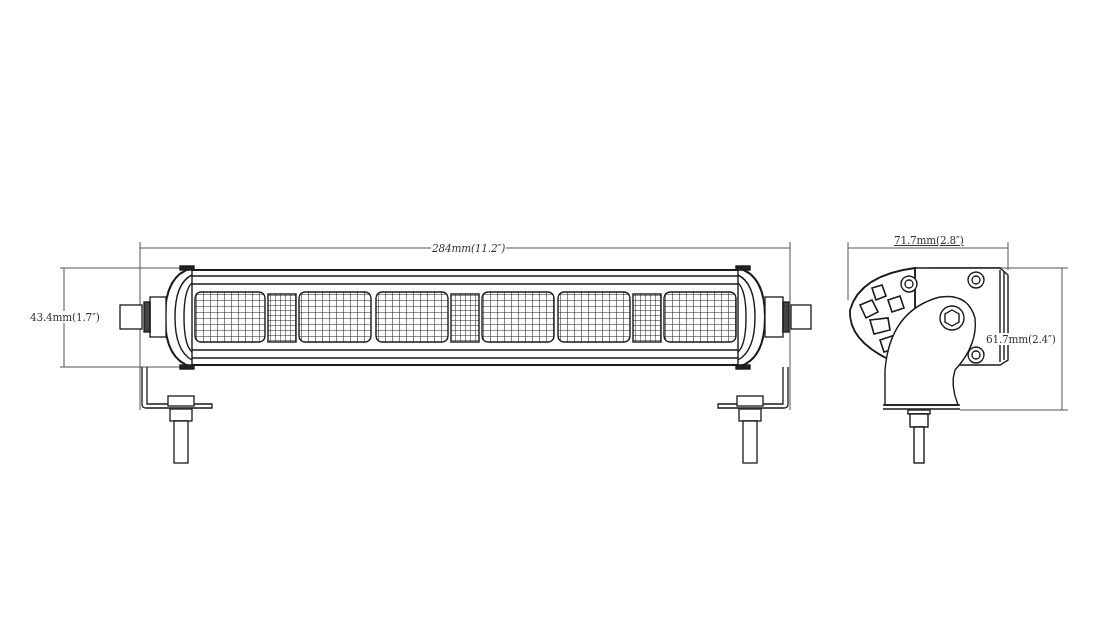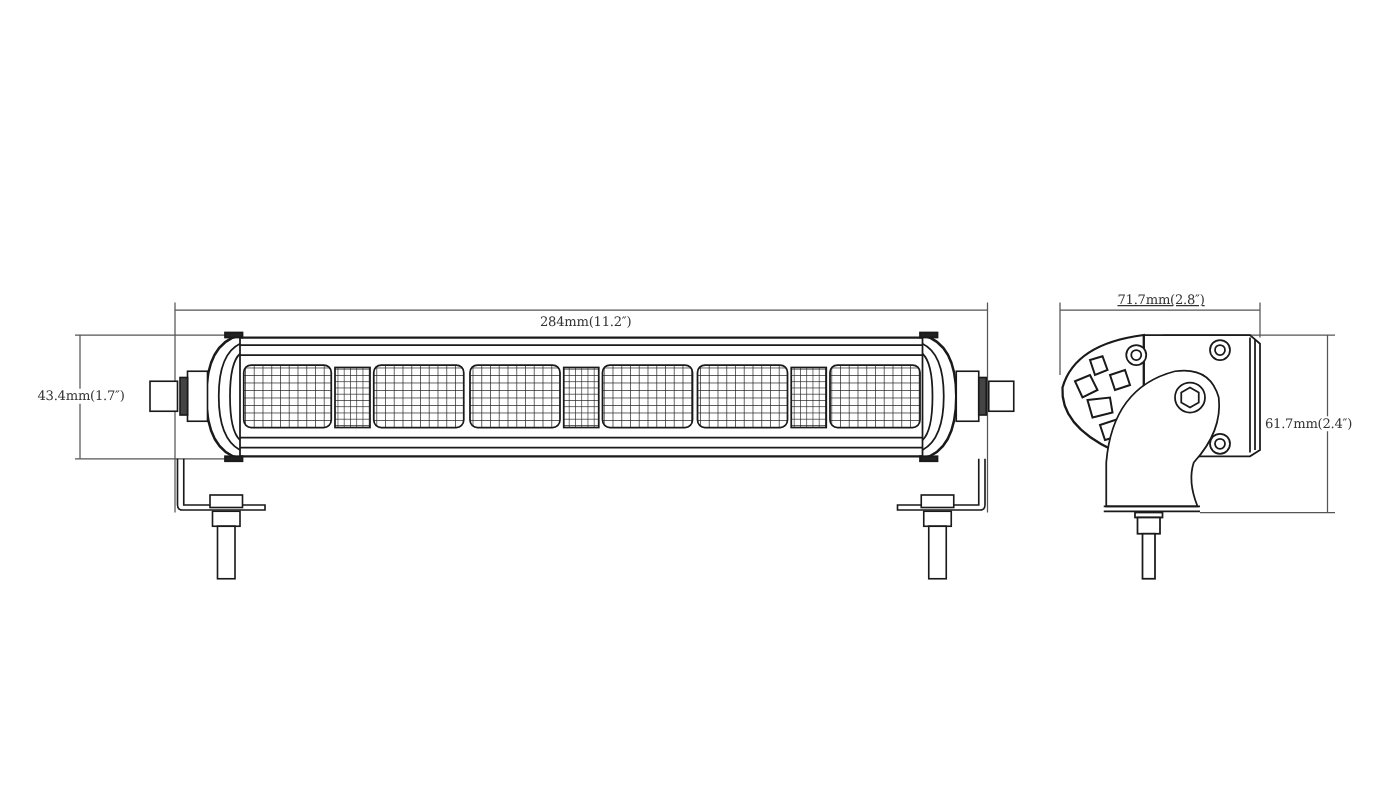--- a/index.html
+++ b/index.html
@@ -133,16 +133,16 @@
     <polygon points="952,310 959,314 959,322 952,326 945,322 945,314"></polygon>
     <line x1="883" y1="405" x2="960" y2="405"></line>
     <line x1="883" y1="409" x2="960" y2="409"></line>
 
     <rect x="908" y="410" width="22" height="4"></rect>
     <rect x="910" y="414" width="18" height="13"></rect>
     <rect x="914" y="427" width="10" height="36"></rect>
   </g>
 </svg>
 
-<div class="dim-label" style="left:431px;top:252px;">284mm(11.2″)</div>
+<div class="dim-label" style="left:431px;top:242px;font-style:italic;">284mm(11.2″)</div>
 <div class="dim-label" style="left:29px;top:311px;">43.4mm(1.7″)</div>
 <div class="dim-label" style="left:893px;top:234px;text-decoration:underline;">71.7mm(2.8″)</div>
-<div class="dim-label" style="left:1011px;top:333px;text-align:center;">61.7mm(2.4″)</div>
+<div class="dim-label" style="left:985px;top:333px;text-align:center;">61.7mm(2.4″)</div>
 
 </body></html>

